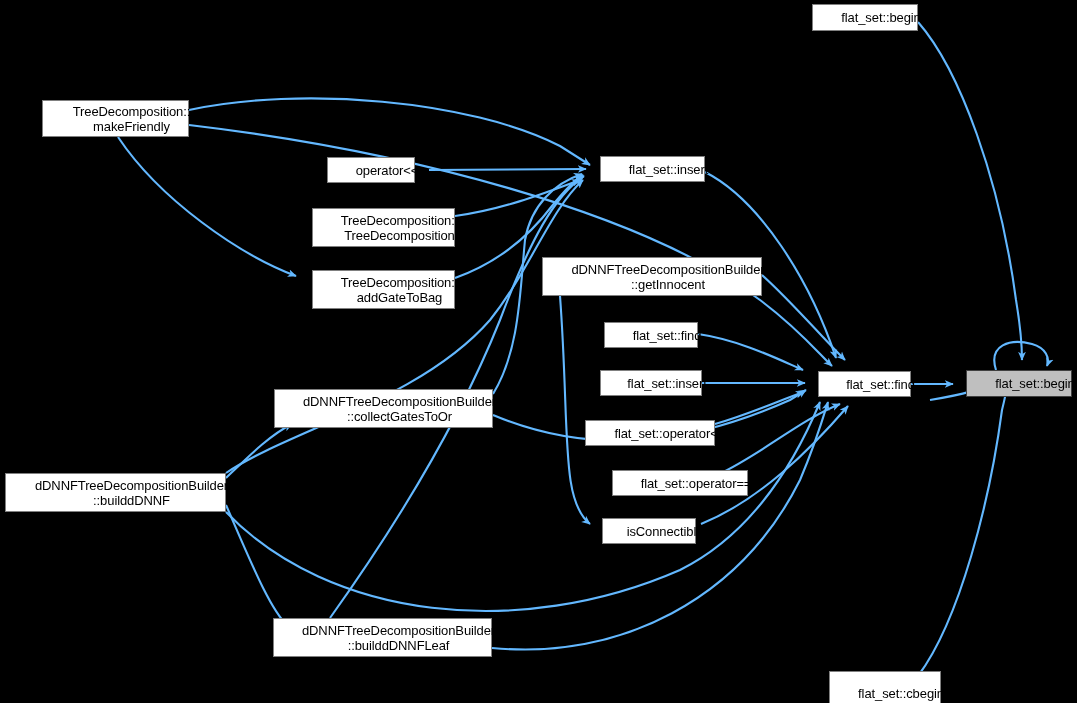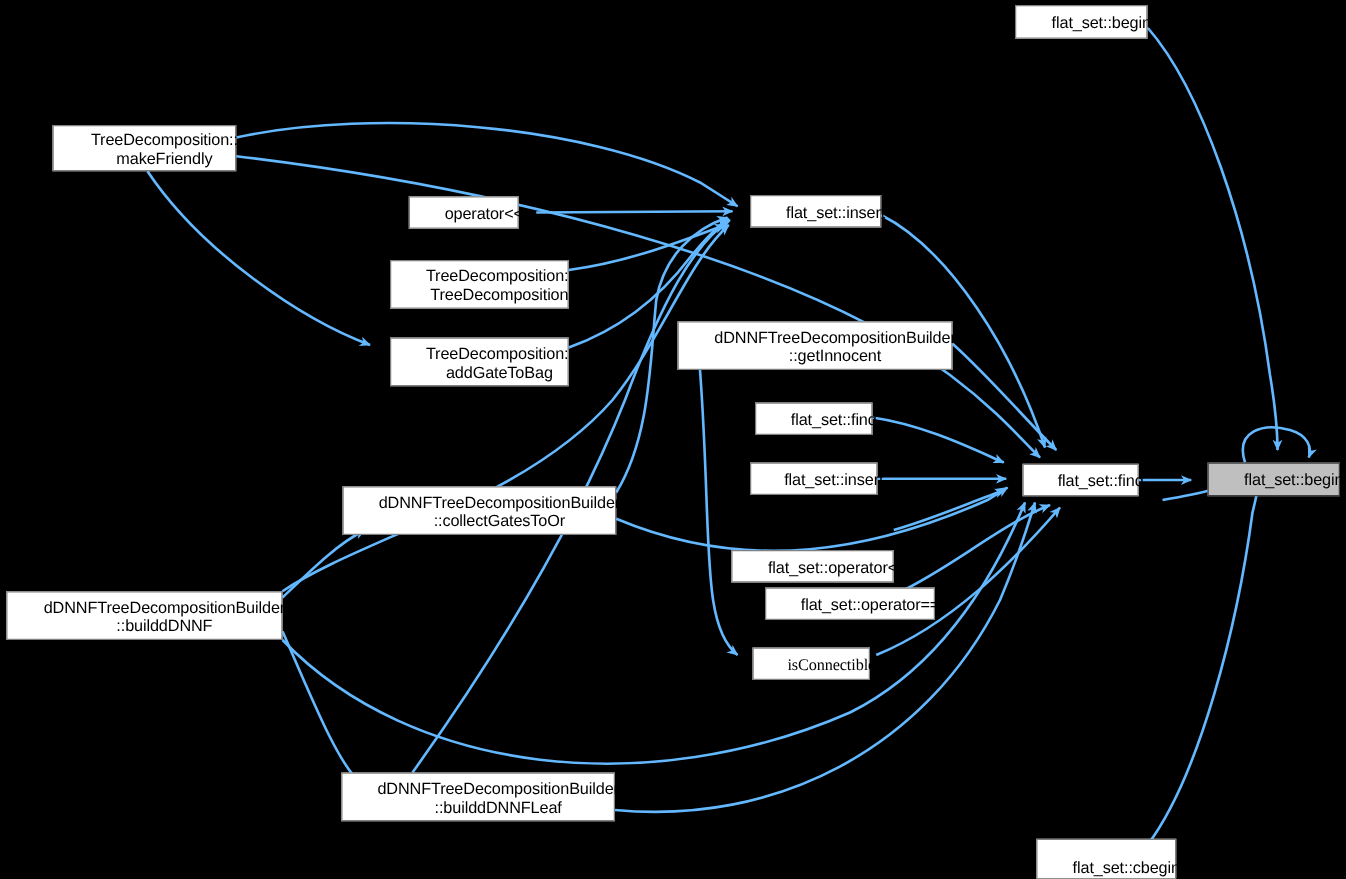--- a/index.html
+++ b/index.html
@@ -125,22 +125,22 @@
 ::collectGatesToOr</span></div>
       <div class="node" style="left: 5px; top: 473px; width: 221px; height: 39px;"><span>dDNNFTreeDecompositionBuilder
 ::builddDNNF</span></div>
       <div class="node" style="left: 273px; top: 618px; width: 219px; height: 39px;"><span>dDNNFTreeDecompositionBuilder
 ::builddDNNFLeaf</span></div>
       <div class="node" style="left: 600px; top: 156px; width: 105px; height: 26px;"><span>flat_set::insert</span></div>
       <div class="node" style="left: 542px; top: 257px; width: 220px; height: 39px;"><span>dDNNFTreeDecompositionBuilder
 ::getInnocent</span></div>
       <div class="node" style="left: 604px; top: 322px; width: 94px; height: 26px;"><span>flat_set::find</span></div>
       <div class="node" style="left: 600px; top: 370px; width: 102px; height: 26px;"><span>flat_set::insert</span></div>
-      <div class="node" style="left: 585px; top: 440px; width: 130px; height: 26px; justify-content: center;"><span>flat_set::operator&lt;</span></div>
+      <div class="node" style="left: 585px; top: 420px; width: 130px; height: 26px; justify-content: center;"><span>flat_set::operator&lt;</span></div>
       <div class="node" style="left: 612px; top: 470px; width: 136px; height: 26px;"><span>flat_set::operator==</span></div>
-      <div class="node" style="left: 602px; top: 518px; width: 94px; height: 26px; font-family: Liberation Serif, serif;"><span>isConnectible</span></div>
+      <div class="node" style="left: 602px; top: 518px; width: 94px; height: 26px;"><span>isConnectible</span></div>
       <div class="node" style="left: 812px; top: 4px; width: 106px; height: 27px;"><span>flat_set::begin</span></div>
       <div class="node" style="left: 818px; top: 371px; width: 93px; height: 26px;"><span>flat_set::find</span></div>
       <div class="node" style="left: 808px; top: 671px; width: 112px; height: 45px; margin-left: 21px;"><span>flat_set::cbegin</span></div>
       <div class="node highlight" style="left: 966px; top: 370px; width: 106px; height: 27px;"><span>flat_set::begin</span></div>
     </div>
 
 </div>
 
 </body></html>

